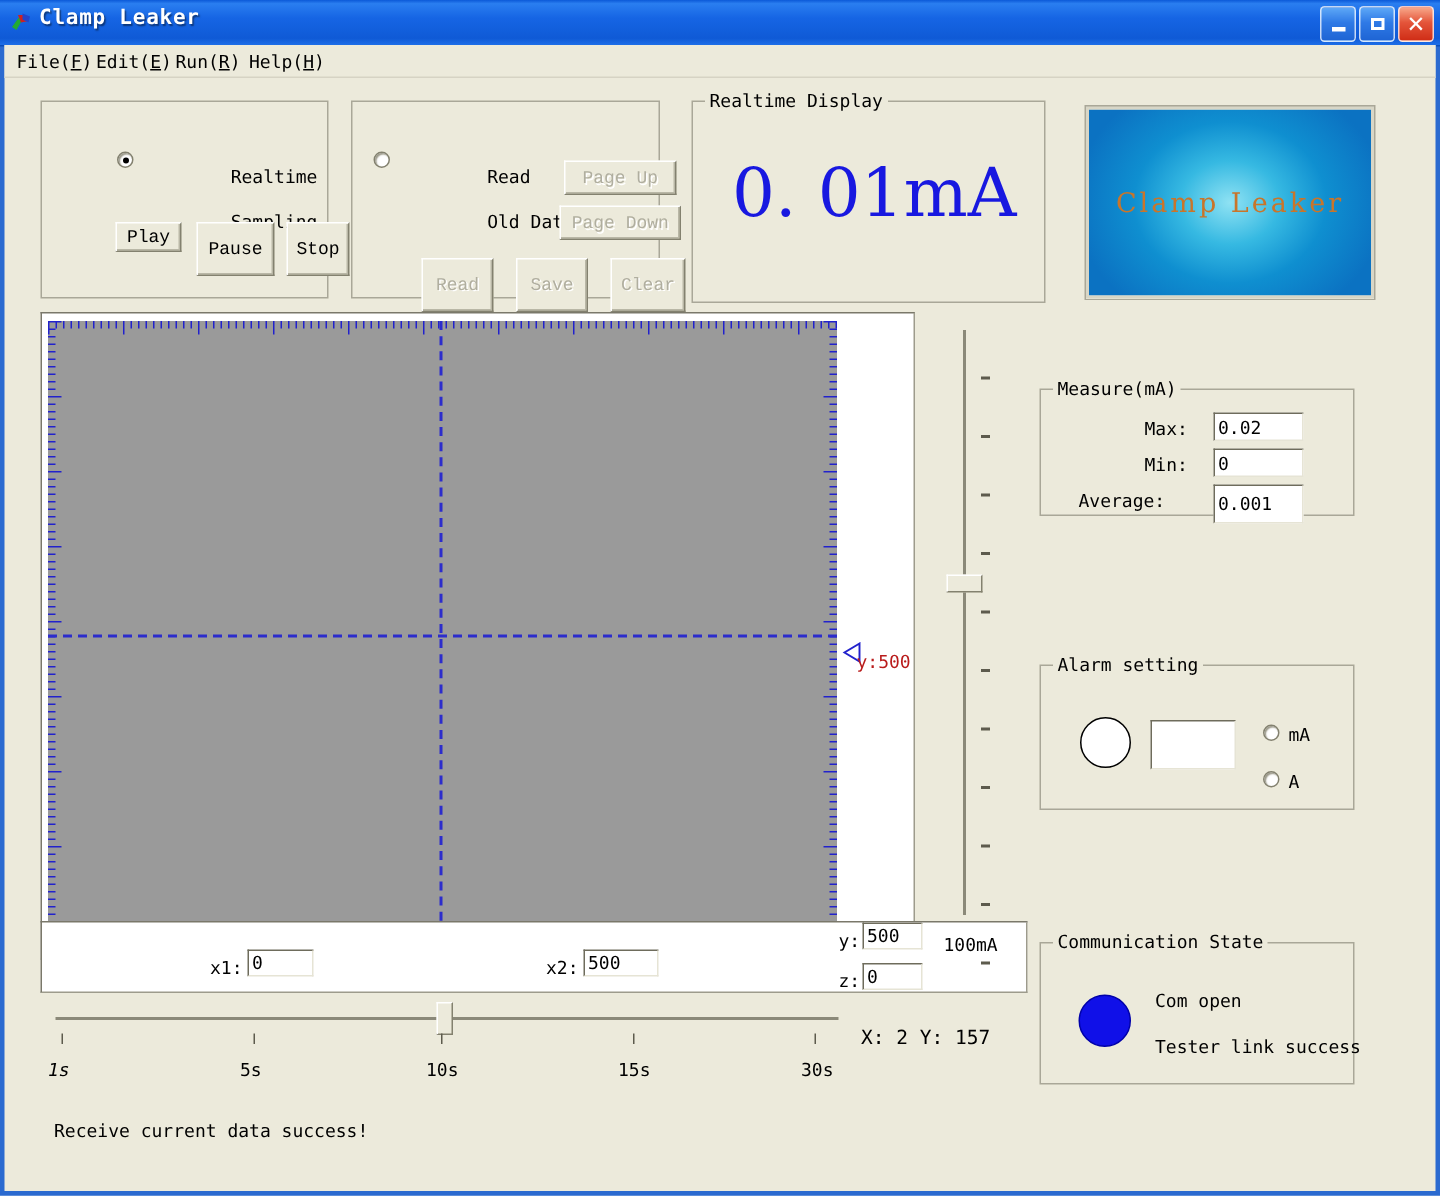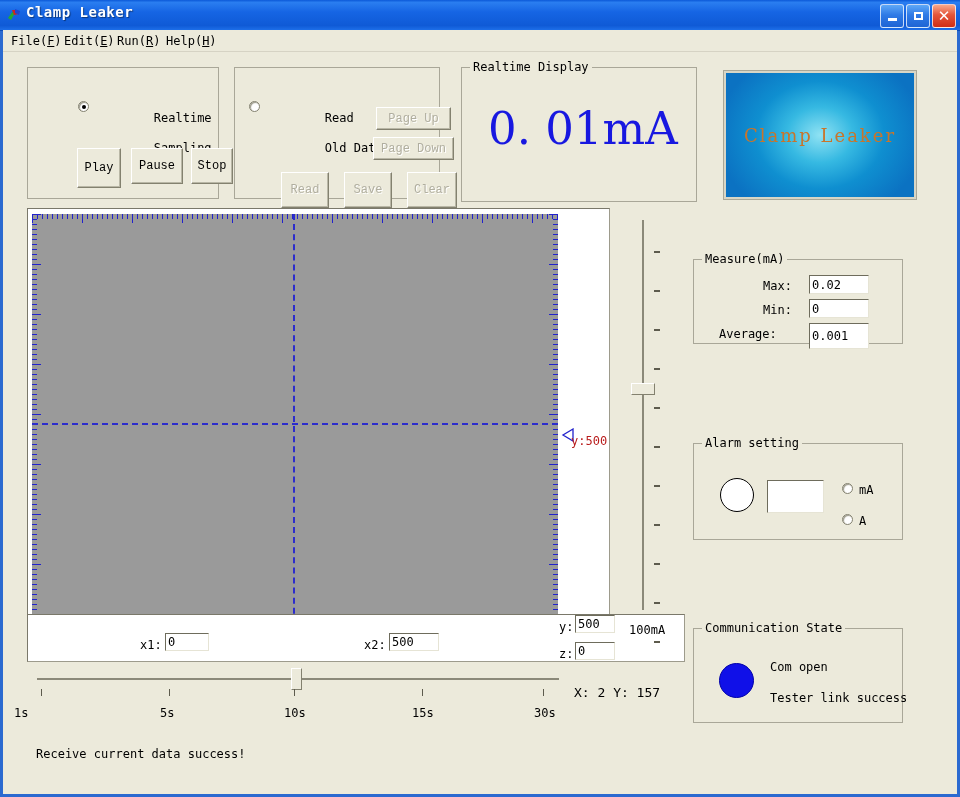--- a/index.html
+++ b/index.html
@@ -269,21 +269,21 @@
       <div class="menu-item" style="left:114px;">Run(<u>R</u>)</div>
       <div class="menu-item" style="left:163px;">Help(<u>H</u>)</div>
     </div>
 
     <div class="group" style="left:24px; top:37px; width:190px; height:130px;">
       <div class="radio-dot checked" style="left:50px; top:33px;"></div>
       <div class="radio-label" style="left:68px; top:28px;">
         <span>Realtime</span><br>
         <span>Sampling</span>
       </div>
-      <div class="btn" style="left:17px; top:80px; width:44px; height:40px;">Play</div>
+      <div class="btn" style="left:17px; top:80px; width:44px; height:20px;">Play</div>
       <div class="btn" style="left:71px; top:80px; width:52px; height:36px;">Pause</div>
       <div class="btn" style="left:131px; top:80px; width:42px; height:36px;">Stop</div>
     </div>
 
     <div class="group" style="left:231px; top:37px; width:204px; height:130px;">
       <div class="radio-dot" style="left:14px; top:33px;"></div>
       <div class="radio-label" style="left:32px; top:28px;">
         <span>Read</span><br>
         <span>Old Data</span>
       </div>
@@ -760,21 +760,21 @@
     <div class="hslider-track" style="left:34px; top:648px; width:522px;"></div>
     <div class="hslider-thumb" style="left:288px; top:638px;"></div>
     <div id="hslider-ticks">
         <div class="htick" style="left: 38px; top: 659px;"></div>
         <div class="htick" style="left: 166px; top: 659px;"></div>
         <div class="htick" style="left: 291px; top: 659px;"></div>
         <div class="htick" style="left: 419px; top: 659px;"></div>
         <div class="htick" style="left: 540px; top: 659px;"></div>
       </div>
 
-    <div class="time-lbl" style="left:11px; top:676px;">1s</div>
+    <div class="time-lbl" style="left:29px; top:676px;font-style:italic;">1s</div>
     <div class="time-lbl" style="left:157px; top:676px;">5s</div>
     <div class="time-lbl" style="left:281px; top:676px;">10s</div>
     <div class="time-lbl" style="left:409px; top:676px;">15s</div>
     <div class="time-lbl" style="left:531px; top:676px;">30s</div>
 
     <div class="lbl" style="left:571px; top:655px; font-size:13px;">X: 2 Y: 157</div>
 
     <div class="group" style="left:690px; top:229px; width:208px; height:83px;">
       <div class="legend">Measure(mA)</div>
       <div class="lbl" style="left:69px; top:19px;">Max:</div>

